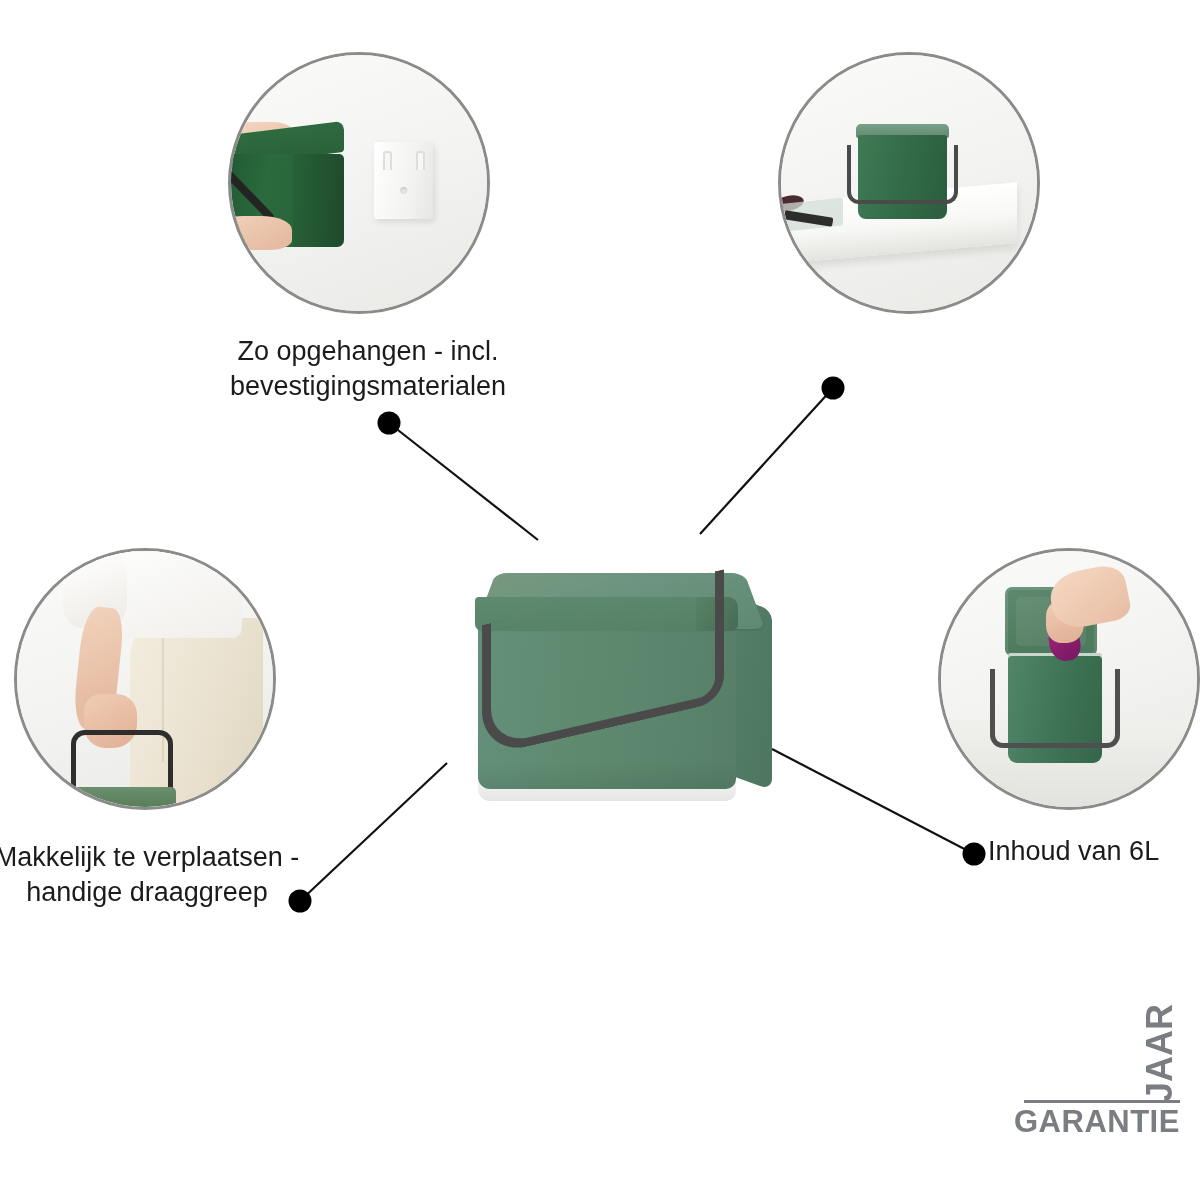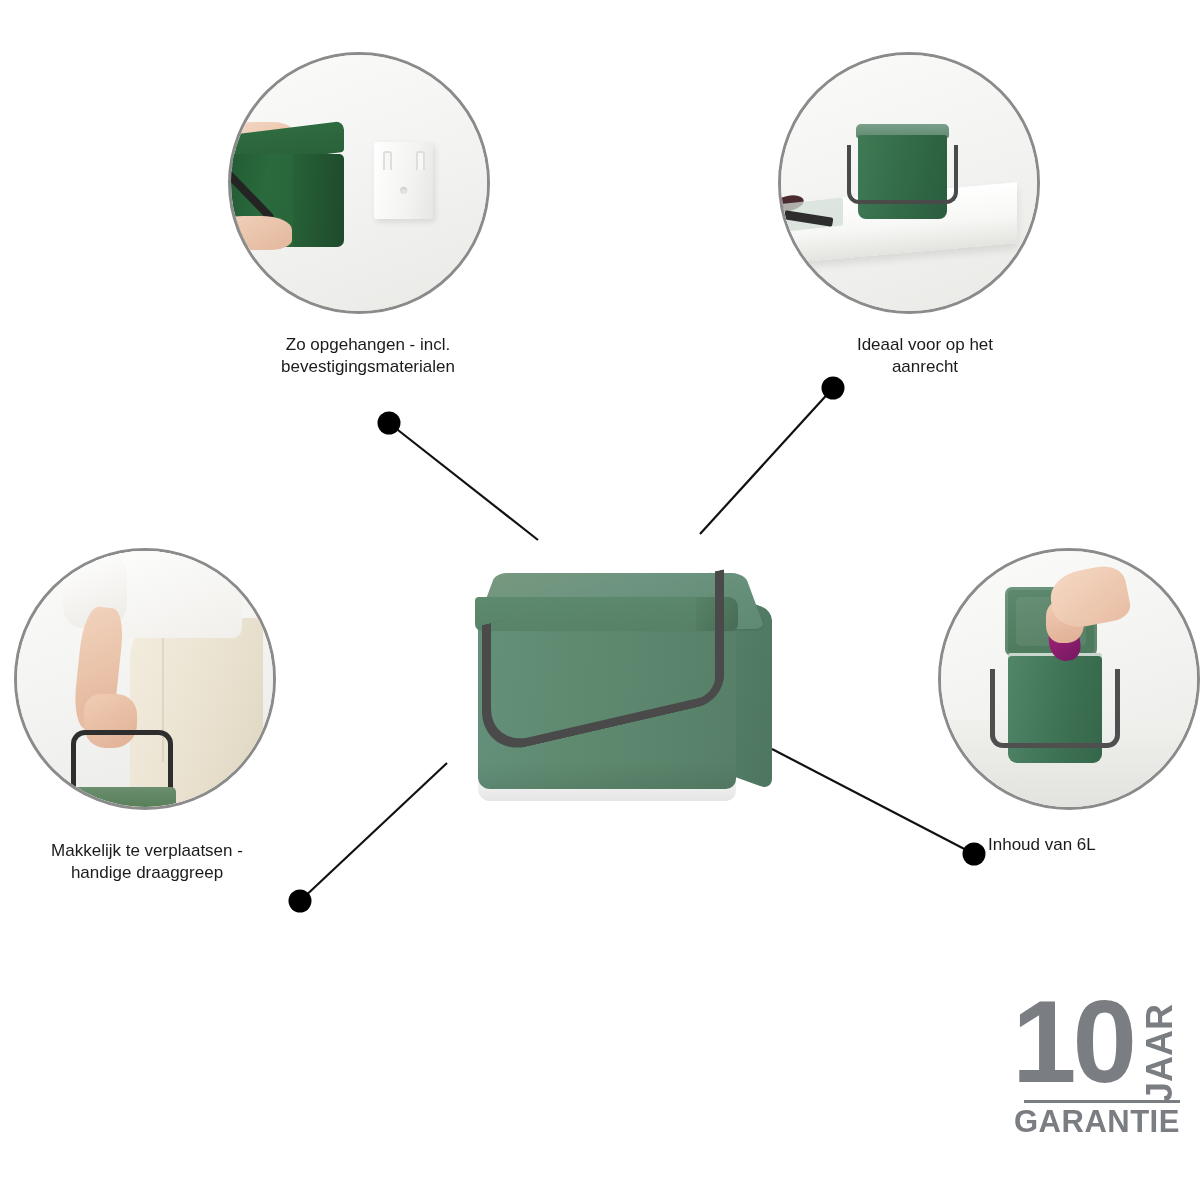--- a/index.html
+++ b/index.html
@@ -463,21 +463,21 @@
     left: 0;
     top: 0;
     width: 1200px;
     height: 1200px;
     pointer-events: none;
   }
 
   
   .caption {
     position: absolute;
-    font-size: 17px;
+    font-size: 27px;
     line-height: 1.30;
     color: #1b1b1b;
     white-space: pre-line;
   }
   #caption-1 { left: 178px; top: 334px; width: 380px; text-align: center; }
   #caption-2 { left: 790px; top: 334px; width: 270px; text-align: center; }
   #caption-3 { left: -8px;  top: 840px; width: 310px; text-align: center; }
   #caption-4 { left: 988px; top: 834px; width: 230px; text-align: left; }
 
   
@@ -613,30 +613,27 @@
     <div class="mp-lid">
       <div class="mp-lid-top"></div>
     </div>
     <div class="mp-lid-skirt"></div>
     <div class="mp-handle"></div>
   </div>
 
   <div class="caption" id="caption-1">Zo opgehangen - incl.
 bevestigingsmaterialen</div>
 
-  <div class="caption" id="caption-2">Ideaal voor op het
-aanrecht</div>
 
   <div class="caption" id="caption-3">Makkelijk te verplaatsen -
 handige draaggreep</div>
 
   <div class="caption" id="caption-4">Inhoud van 6L</div>
 
   <div id="warranty-badge">
     <div class="wb-row">
-      <div class="wb-ten">10</div>
       <div class="wb-jaar">JAAR</div>
     </div>
     <div class="wb-rule"></div>
     <div class="wb-garantie">GARANTIE</div>
   </div>
 
 </div>
 
 </body></html>

